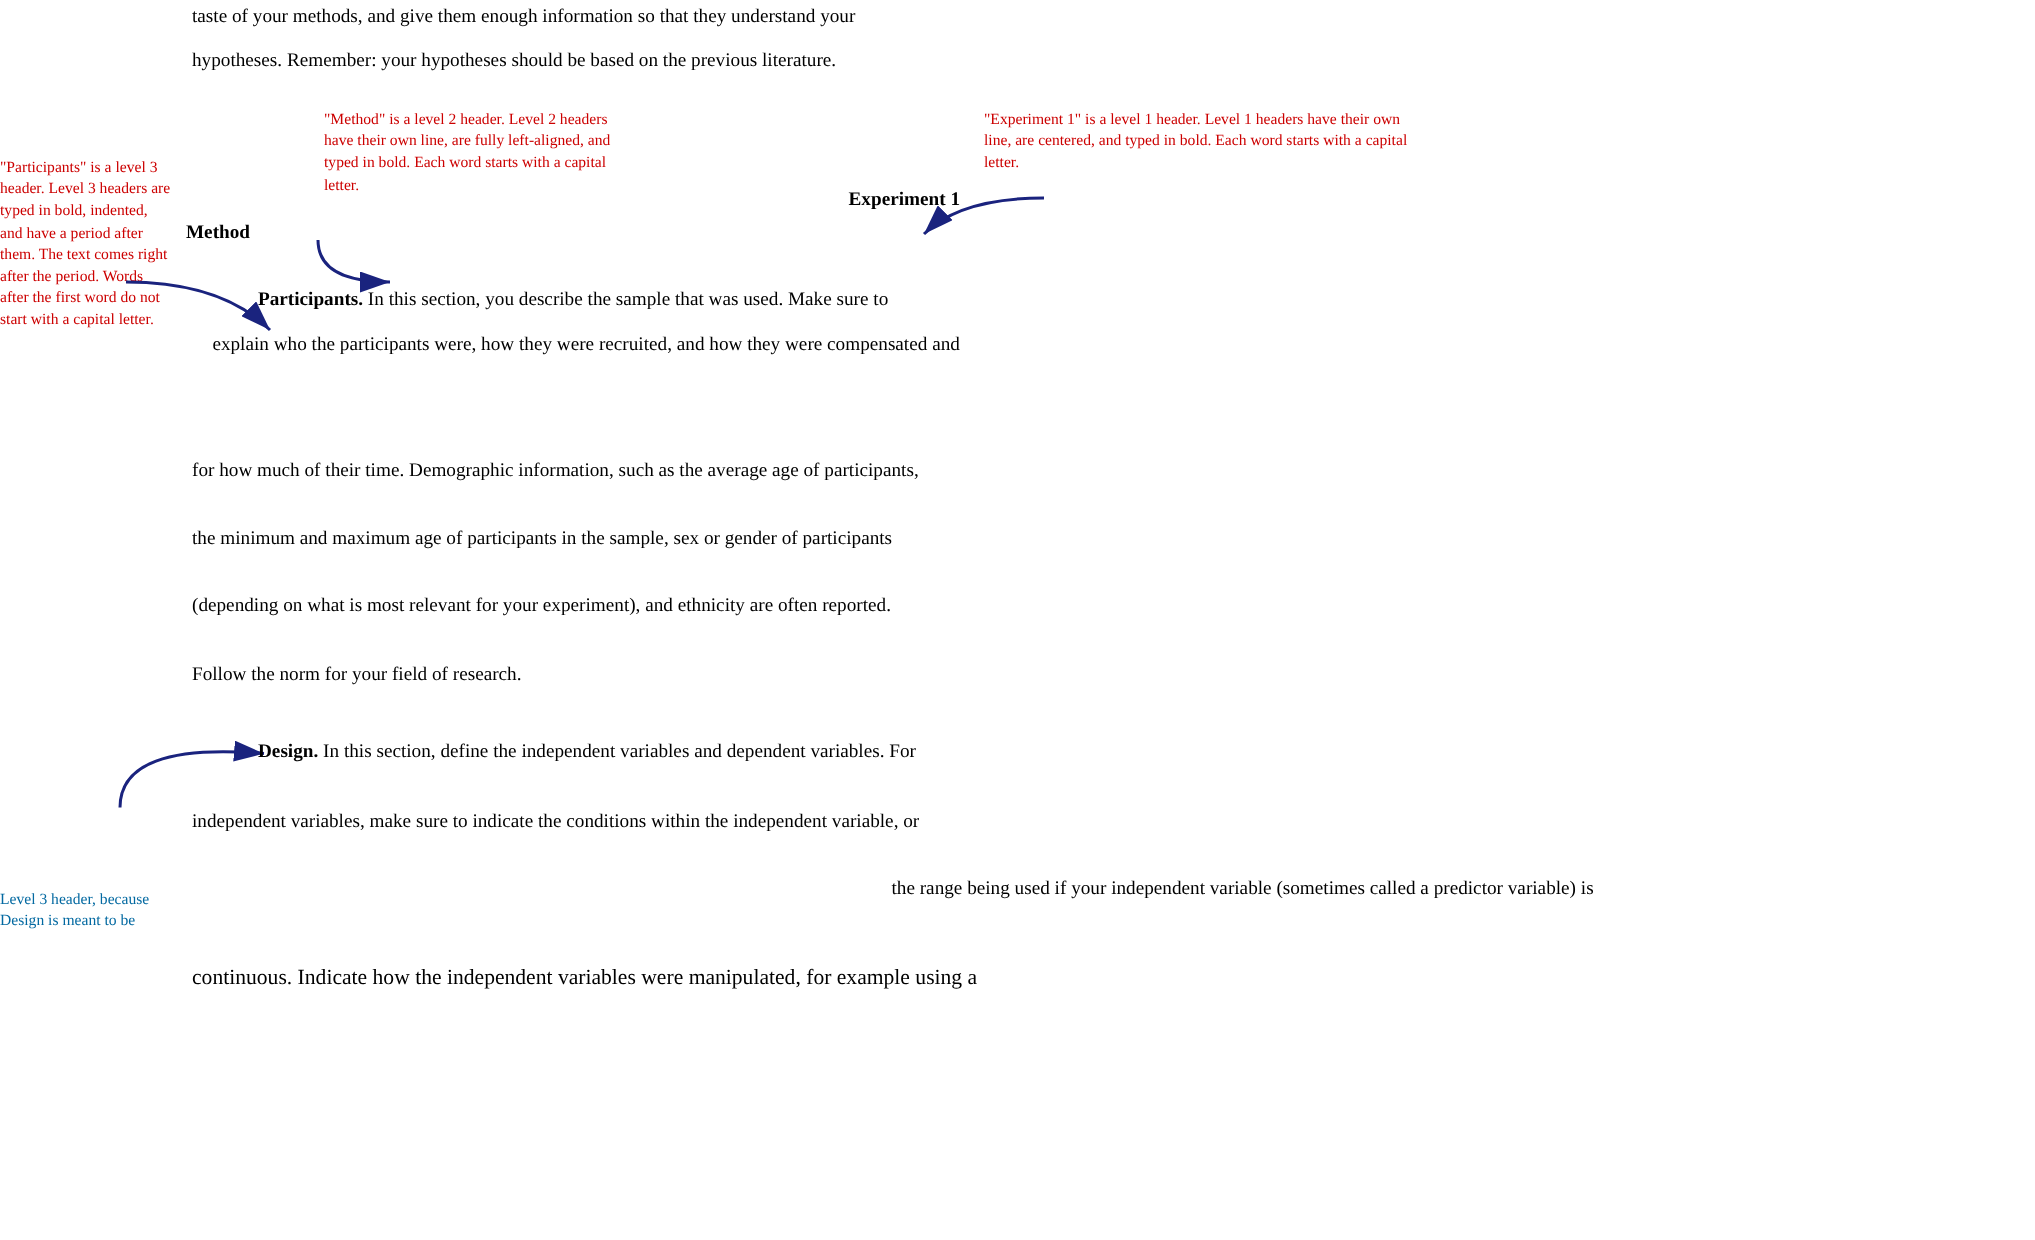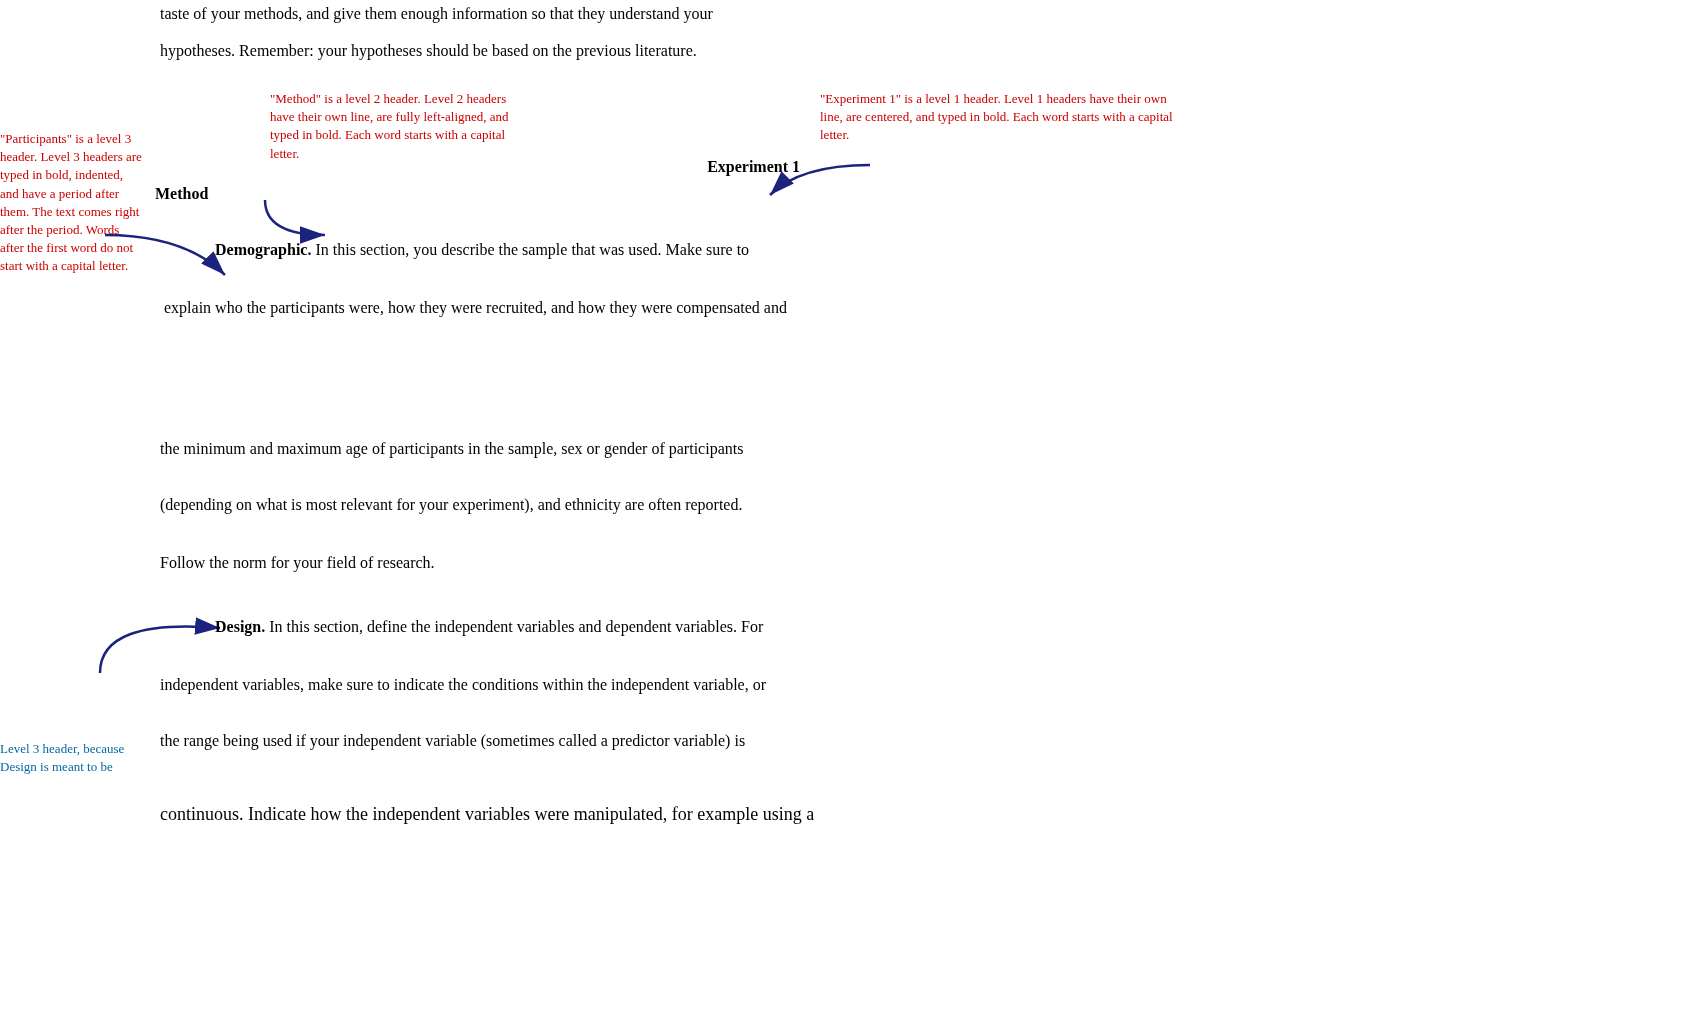--- a/index.html
+++ b/index.html
@@ -138,27 +138,30 @@
   <svg style="position:absolute; top:155px; left:760px; width:120px; height:60px;" viewBox="0 0 120 60">
     <defs>
       <marker id="arrowhead3" markerWidth="10" markerHeight="7" refX="10" refY="3.5" orient="auto">
         <polygon points="0 0, 10 3.5, 0 7" fill="#1a237e"></polygon>
       </marker>
     </defs>
     <path d="M 110 10 Q 40 10 10 40" stroke="#1a237e" stroke-width="2.5" fill="none" marker-end="url(#arrowhead3)"></path>
   </svg>
 
   <div style="position:absolute; top:241px; left:215px; font-family:'Times New Roman',serif; font-size:16px;">
-    <span style="font-weight:bold;">Demographic.</span><span> In this section, you describe the sample that was used. Make sure to</span>
-  </div>
-
-  <div style="position:absolute; top:275px; left:164px; right:40px; font-family:'Times New Roman',serif; font-size:16px; line-height:1.6;margin-top:20px;">
+    <span style="font-weight:bold;">Participants.</span><span> In this section, you describe the sample that was used. Make sure to</span>
+  </div>
+
+  <div style="position:absolute; top:275px; left:177px; right:40px; font-family:'Times New Roman',serif; font-size:16px; line-height:1.6;">
     <span>explain who the participants were, how they were recruited, and how they were compensated and</span>
   </div>
 
+  <div style="position:absolute; top:380px; left:160px; right:40px; font-family:'Times New Roman',serif; font-size:16px; line-height:1.6;">
+    <span>for how much of their time. Demographic information, such as the average age of participants,</span>
+  </div>
 
   <div style="position:absolute; top:436px; left:160px; right:40px; font-family:'Times New Roman',serif; font-size:16px; line-height:1.6;">
     <span>the minimum and maximum age of participants in the sample, sex or gender of participants</span>
   </div>
 
   <div style="position:absolute; top:492px; left:160px; right:40px; font-family:'Times New Roman',serif; font-size:16px; line-height:1.6;">
     <span>(depending on what is most relevant for your experiment), and ethnicity are often reported.</span>
   </div>
 
   <div style="position:absolute; top:550px; left:160px; right:40px; font-family:'Times New Roman',serif; font-size:16px; line-height:1.6;">
@@ -179,21 +182,21 @@
   </div>
 
   <div style="position:absolute; top:672px; left:160px; right:40px; font-family:'Times New Roman',serif; font-size:16px; line-height:1.6;">
     <span>independent variables, make sure to indicate the conditions within the independent variable, or</span>
   </div>
 
   <div class="annotation-level3-design">
     <span>Level 3 header, because Design is meant to be</span>
   </div>
 
-  <div style="position:absolute; top:728px; left:160px; right:40px; font-family:'Times New Roman',serif; font-size:16px; line-height:1.6;">
+  <div style="position:absolute; top:728px; left:160px; right:40px; font-family:'Times New Roman',serif; font-size:16px; line-height:1.6;text-align:right;">
     <span>the range being used if your independent variable (sometimes called a predictor variable) is</span>
   </div>
 
   <div style="position:absolute; top:800px; left:160px; right:40px; font-family:'Times New Roman',serif; font-size:18px; line-height:1.6;">
     <span>continuous. Indicate how the independent variables were manipulated, for example using a</span>
   </div>
 
 </div>
 
 </body></html>

